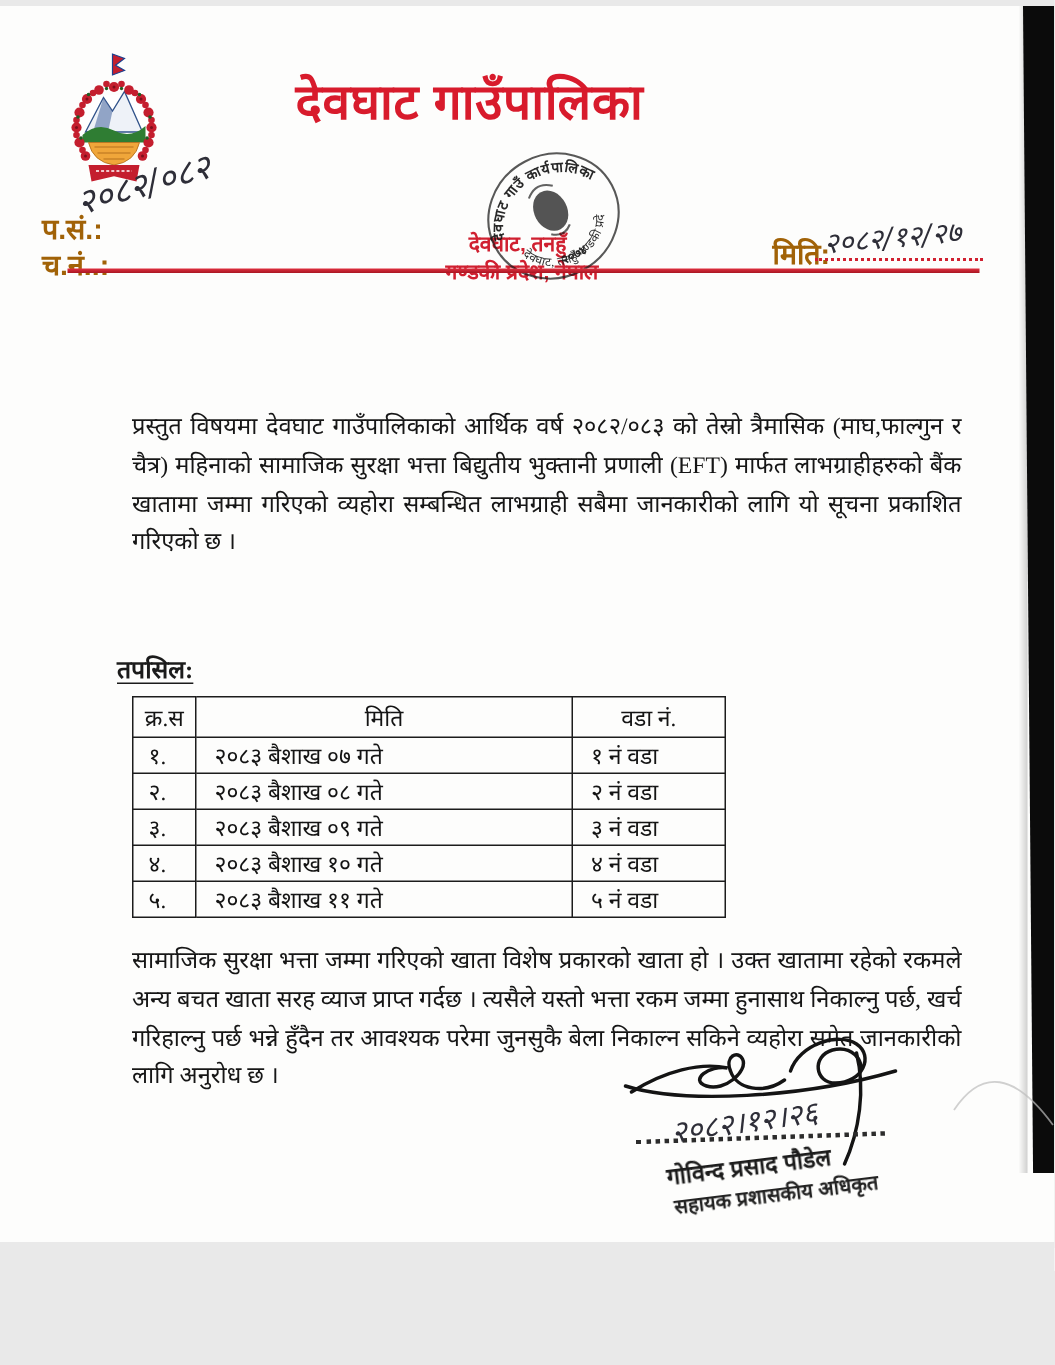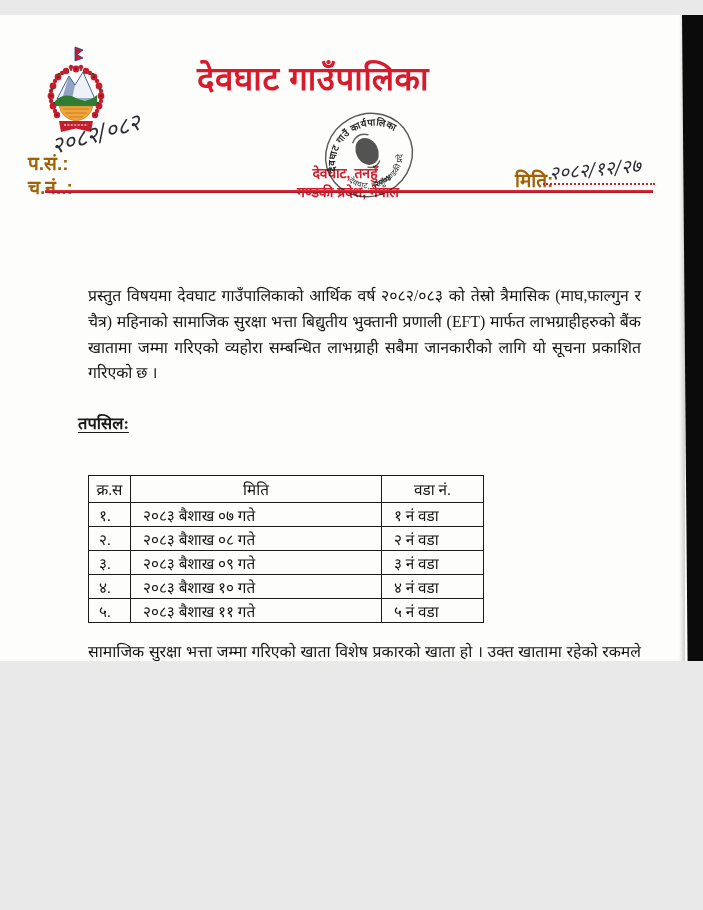--- a/index.html
+++ b/index.html
@@ -1,18 +1,18 @@
 <!DOCTYPE html>
 <html><head>
 <meta charset="utf-8">
 <style>
   * { margin:0; padding:0; box-sizing:border-box; }
   html,body { background:#e9e9e9; }
   .page {
-    position:relative; width:703px; height:646px; margin:15px auto;
+    position:relative; width:703px; height:824px; margin:4px auto;
     background:#fdfdfc; overflow:hidden;
     font-family:"Liberation Serif","DejaVu Serif",serif; color:#1b1b1b;
   }
 
   
   .scan-band { position:absolute; top:0; right:0; width:21px; height:778px;
     background:#0b0b0b; clip-path:polygon(0% 0%, 100% 0%, 100% 100%, 32% 100%); }
   .scan-band-shadow { position:absolute; top:0; right:18px; width:6px; height:778px;
     background:linear-gradient(to left, rgba(0,0,0,.18), rgba(0,0,0,0)); }
   .page-curl { position:absolute; left:618px; top:688px; }
@@ -52,21 +52,21 @@
 
   .stamp-top { position:absolute; left:316px; top:92px; opacity:.92; filter:blur(.3px); }
 
   
   .doc-title { position:absolute; left:60px; top:228px; width:580px; text-align:center;
     font-size:19.5px; font-weight:bold; color:#101010; letter-spacing:.3px; }
   .para { position:absolute; left:88px; width:553px; text-align:justify;
     font-size:15.8px; line-height:25.8px; color:#161616; }
   .para1 { top:268px; }
   .para2 { top:365px; }
-  .schedule-label { position:absolute; left:78px; top:396px; font-size:16.5px;
+  .schedule-label { position:absolute; left:78px; top:430px; font-size:16.5px;
     font-weight:bold; text-decoration:underline; text-underline-offset:3px; }
   .para3 { top:624px; }
 
   
   .sched-table { position:absolute; left:88px; top:460px; border-collapse:collapse;
     font-size:15.3px; color:#141414; }
   .sched-table th, .sched-table td { border:1.6px solid #1c1c1c; }
   .sched-table th { height:27px; font-weight:normal; text-align:center; padding:0 6px; }
   .sched-table td { height:24px; padding:0 0 0 12px; }
   .sched-table col.c1 { width:42px; }

